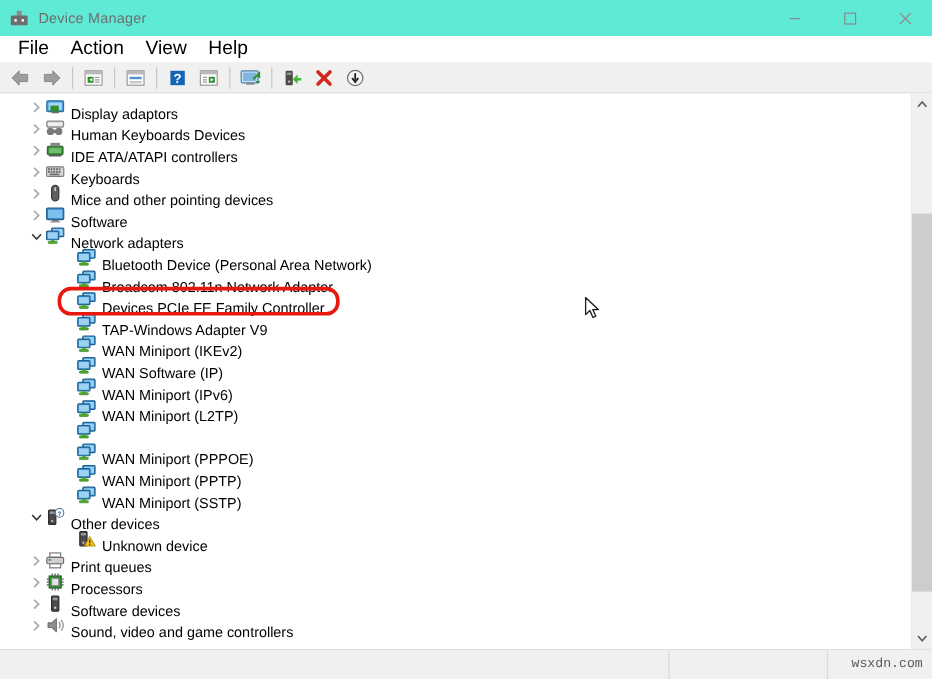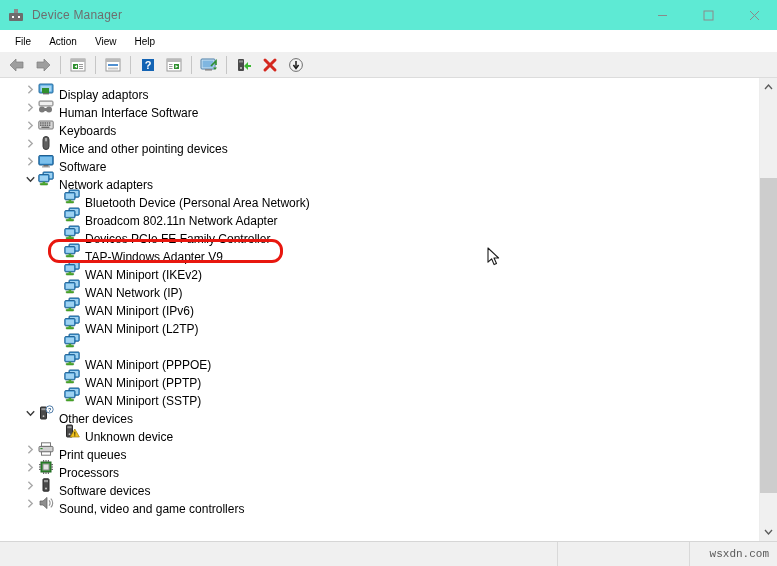--- a/index.html
+++ b/index.html
@@ -68,21 +68,21 @@
   
   .menubar {
     height: 22px;
     flex: 0 0 22px;
     background: #ffffff;
     display: flex;
     align-items: center;
     padding-left: 6px;
   }
   .menuitem {
-    font-size: 10px;
+    font-size: 16px;
     color: #000000;
     padding: 2px 9px;
     white-space: nowrap;
   }
 
   
   .toolbar {
     height: 26px;
     flex: 0 0 26px;
     background: #f0f0f0;
@@ -370,21 +370,37 @@
           </div>
           <div class="ico">
             <svg width="16" height="16" viewBox="0 0 16 16">
               <rect x="1" y="2" width="14" height="5" rx="1" fill="#c9c9c9" stroke="#8a8a8a"></rect>
               <rect x="2" y="3" width="12" height="3" fill="#efefef"></rect>
               <circle cx="4" cy="10.5" r="3" fill="#7a7a7a"></circle>
               <circle cx="11" cy="10.5" r="3" fill="#7a7a7a"></circle>
               <rect x="4" y="9" width="7" height="3" fill="#7a7a7a"></rect>
             </svg>
           </div>
-          <span class="label">Human Interface Software</span>
+          <span class="label">Human Keyboards Devices</span>
+        </div>
+        <div class="row d0">
+          <div class="chev">
+            <svg width="7" height="9" viewBox="0 0 7 9">
+              <path d="M1.4 0.8 L5.2 4.5 L1.4 8.2" fill="none" stroke="#a8a8a8" stroke-width="1.4"></path>
+            </svg>
+          </div>
+          <div class="ico">
+            <svg width="16" height="16" viewBox="0 0 16 16">
+              <rect x="1.5" y="5" width="13" height="7" rx="1" fill="#3f8f3f" stroke="#2a6a2a"></rect>
+              <rect x="3" y="6.5" width="10" height="4" fill="#6fc06f"></rect>
+              <rect x="4" y="2" width="8" height="3" fill="#8a8a8a"></rect>
+              <rect x="3" y="12" width="10" height="1.4" fill="#5a5a5a"></rect>
+            </svg>
+          </div>
+          <span class="label">IDE ATA/ATAPI controllers</span>
         </div>
         <div class="row d0">
           <div class="chev">
             <svg width="7" height="9" viewBox="0 0 7 9">
               <path d="M1.4 0.8 L5.2 4.5 L1.4 8.2" fill="none" stroke="#a8a8a8" stroke-width="1.4"></path>
             </svg>
           </div>
           <div class="ico">
             <svg width="16" height="16" viewBox="0 0 16 16">
               <rect x="0.8" y="4" width="14.4" height="8" rx="1" fill="#d9d9d9" stroke="#7a7a7a"></rect>
@@ -526,21 +542,21 @@
           <div class="ico">
             <svg width="16" height="16" viewBox="0 0 16 16">
               <rect x="5" y="1" width="10.2" height="7.2" rx="0.8" fill="#3f9ad8" stroke="#1f5f91"></rect>
               <rect x="6" y="2" width="8.2" height="5.2" fill="#9ed2f2"></rect>
               <rect x="0.8" y="3.6" width="10.2" height="7.2" rx="0.8" fill="#3f9ad8" stroke="#1f5f91"></rect>
               <rect x="1.8" y="4.6" width="8.2" height="5.2" fill="#9ed2f2"></rect>
               <rect x="4.6" y="10.8" width="2.6" height="1.6" fill="#4caf2a"></rect>
               <rect x="2.2" y="12.2" width="7.4" height="1.8" rx="0.5" fill="#4caf2a" stroke="#2f7a18" stroke-width="0.5"></rect>
             </svg>
           </div>
-          <span class="label">WAN Network (IP)</span>
+          <span class="label">WAN Software (IP)</span>
         </div>
         <div class="row d1">
           <div class="chev empty"></div>
           <div class="ico">
             <svg width="16" height="16" viewBox="0 0 16 16">
               <rect x="5" y="1" width="10.2" height="7.2" rx="0.8" fill="#3f9ad8" stroke="#1f5f91"></rect>
               <rect x="6" y="2" width="8.2" height="5.2" fill="#9ed2f2"></rect>
               <rect x="0.8" y="3.6" width="10.2" height="7.2" rx="0.8" fill="#3f9ad8" stroke="#1f5f91"></rect>
               <rect x="1.8" y="4.6" width="8.2" height="5.2" fill="#9ed2f2"></rect>
               <rect x="4.6" y="10.8" width="2.6" height="1.6" fill="#4caf2a"></rect>

